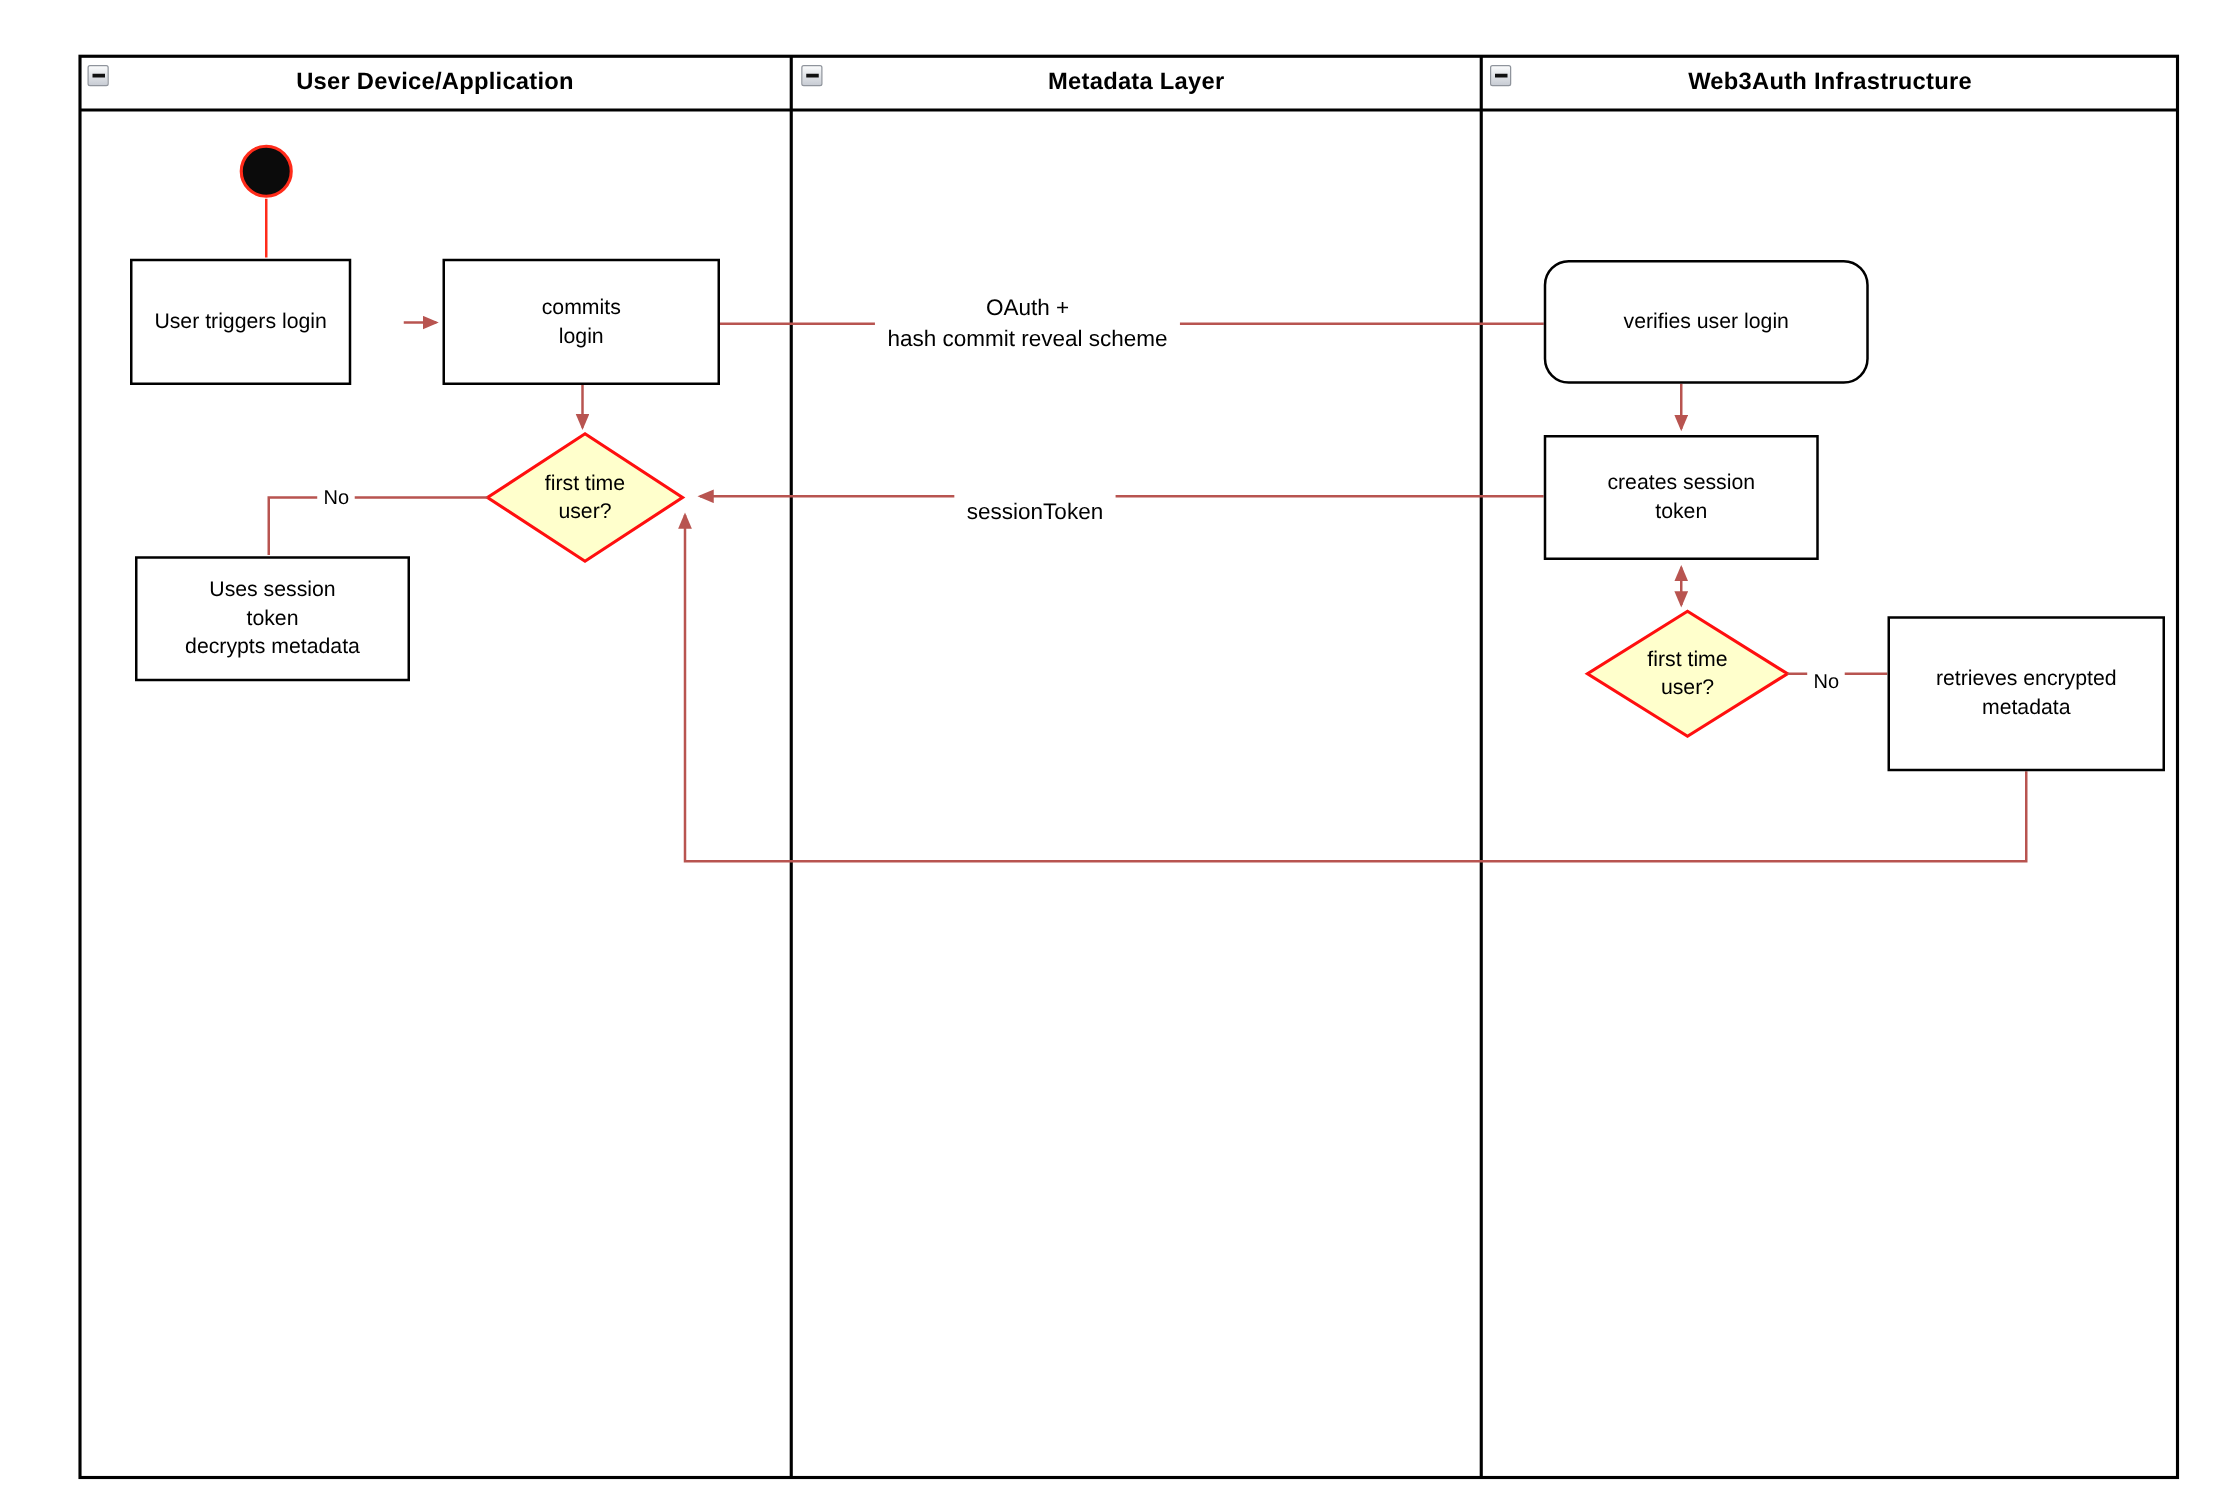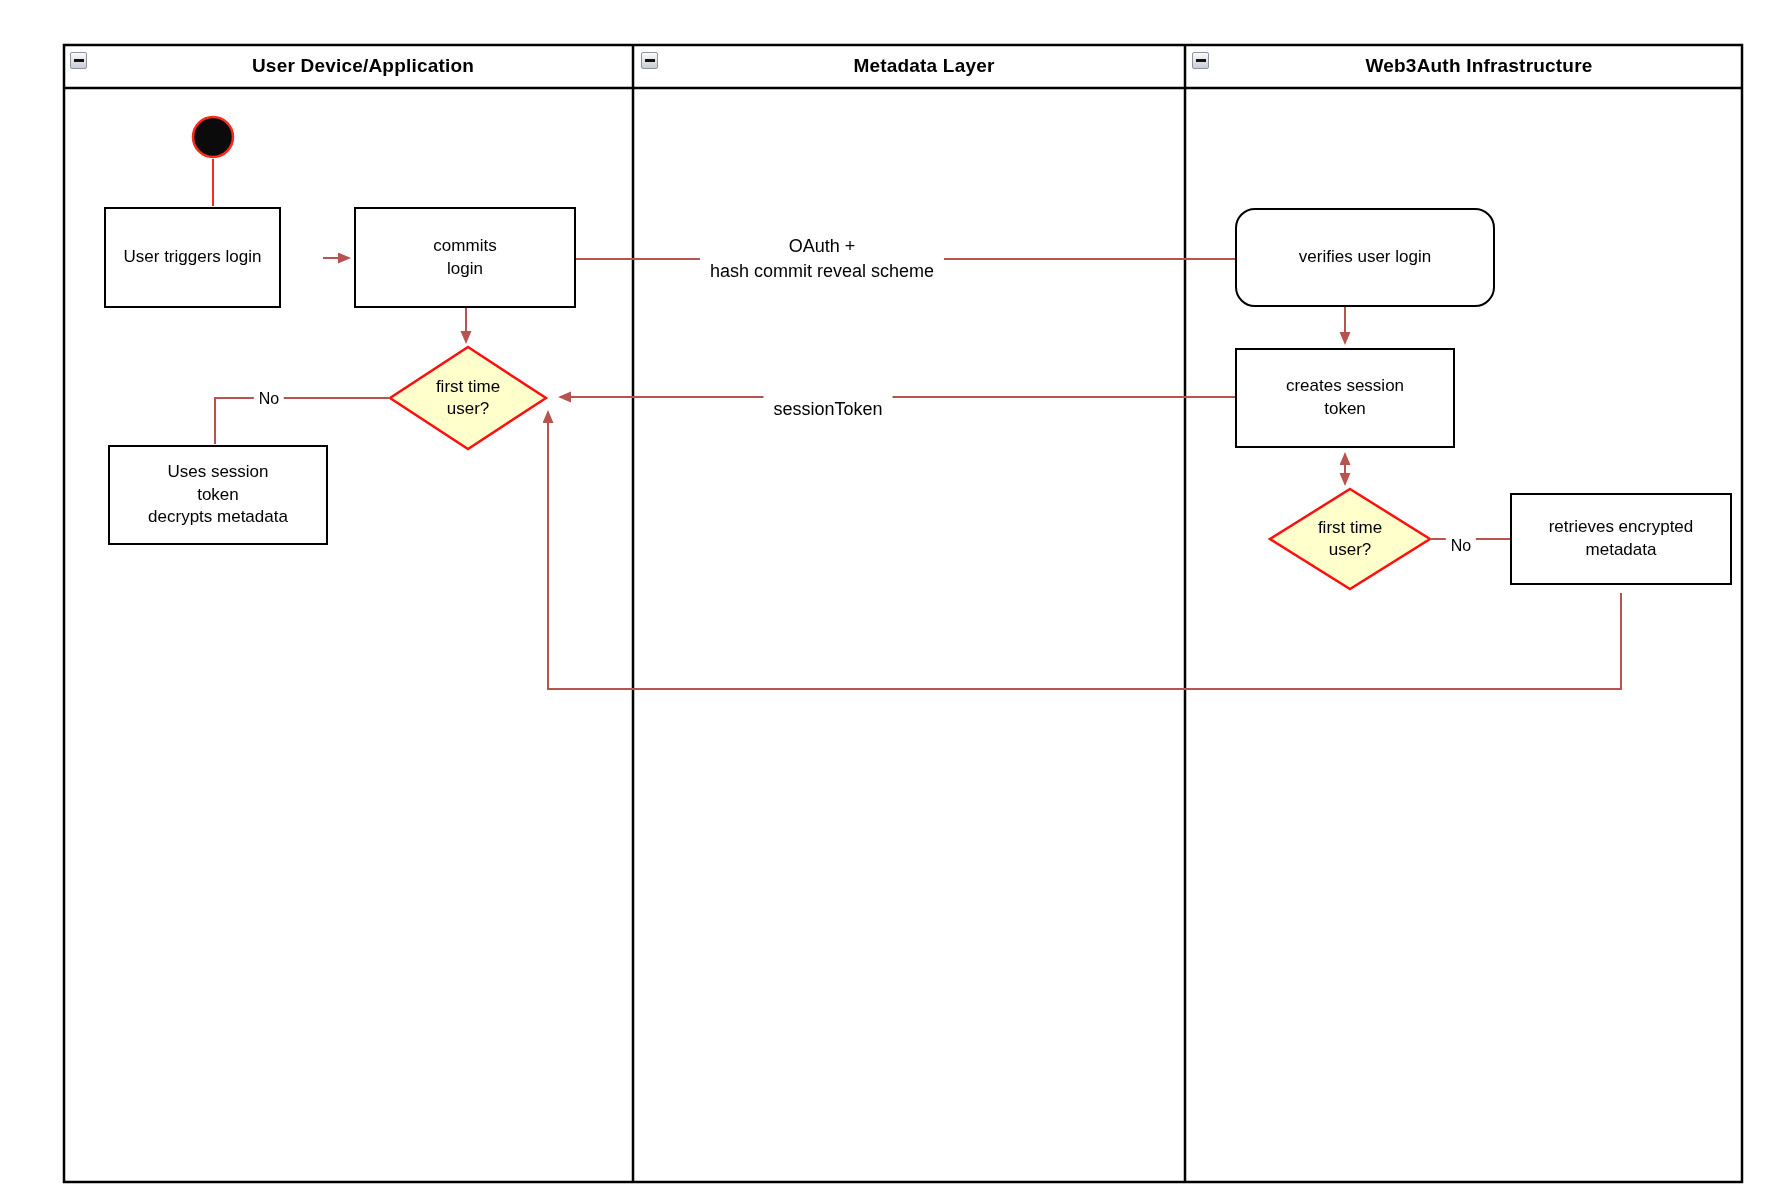--- a/index.html
+++ b/index.html
@@ -14,21 +14,21 @@
   }
   html,body{margin:0;padding:0;background:#ffffff;}
   body{font-family:"Liberation Sans","DejaVu Sans",sans-serif;color:var(--c-text);}
   .canvas{position:relative;width:1780px;height:1202px;background:#ffffff;overflow:hidden;}
   .canvas svg{position:absolute;left:0;top:0;}
 
   
   .lane-header{
     position:absolute;top:44px;height:44px;
     display:flex;align-items:center;justify-content:center;
-    font-size:19px;font-weight:bold;letter-spacing:.2px;padding-left:15px;
+    font-size:19px;font-weight:bold;letter-spacing:.2px;
   }
   
   .collapse-btn{
     position:absolute;width:17px;height:17px;box-sizing:border-box;
     background:linear-gradient(#fafbfc,#c8ccd4);
     border:1px solid #8f949c;border-radius:2px;
     display:flex;align-items:center;justify-content:center;
     cursor:pointer;
   }
   .collapse-btn .minus-bar{width:10px;height:3px;background:#111;}
@@ -107,21 +107,21 @@
 
   <div class="node" style="left:104px;top:207px;width:177px;height:101px;">User triggers login</div>
   <div class="node" style="left:354px;top:207px;width:222px;height:101px;">commits
 login</div>
   <div class="node" style="left:1235px;top:208px;width:260px;height:99px;border-radius:20px;">verifies user login</div>
   <div class="node" style="left:1235px;top:348px;width:220px;height:100px;">creates session
 token</div>
   <div class="node" style="left:108px;top:445px;width:220px;height:100px;">Uses session
 token
 decrypts metadata</div>
-  <div class="node" style="left:1510px;top:493px;width:222px;height:92px;">retrieves encrypted
+  <div class="node" style="left:1510px;top:493px;width:222px;height:124px;">retrieves encrypted
 metadata</div>
 
   <div class="decision-label" style="left:398px;top:362px;width:140px;height:72px;">first time
 user?</div>
   <div class="decision-label" style="left:1280px;top:503px;width:140px;height:72px;">first time
 user?</div>
 
   <div class="edge-label" style="left:822px;top:234px;">OAuth +
 hash commit reveal scheme</div>
   <div class="edge-label" style="left:828px;top:396px;line-height:26px;">sessionToken</div>

